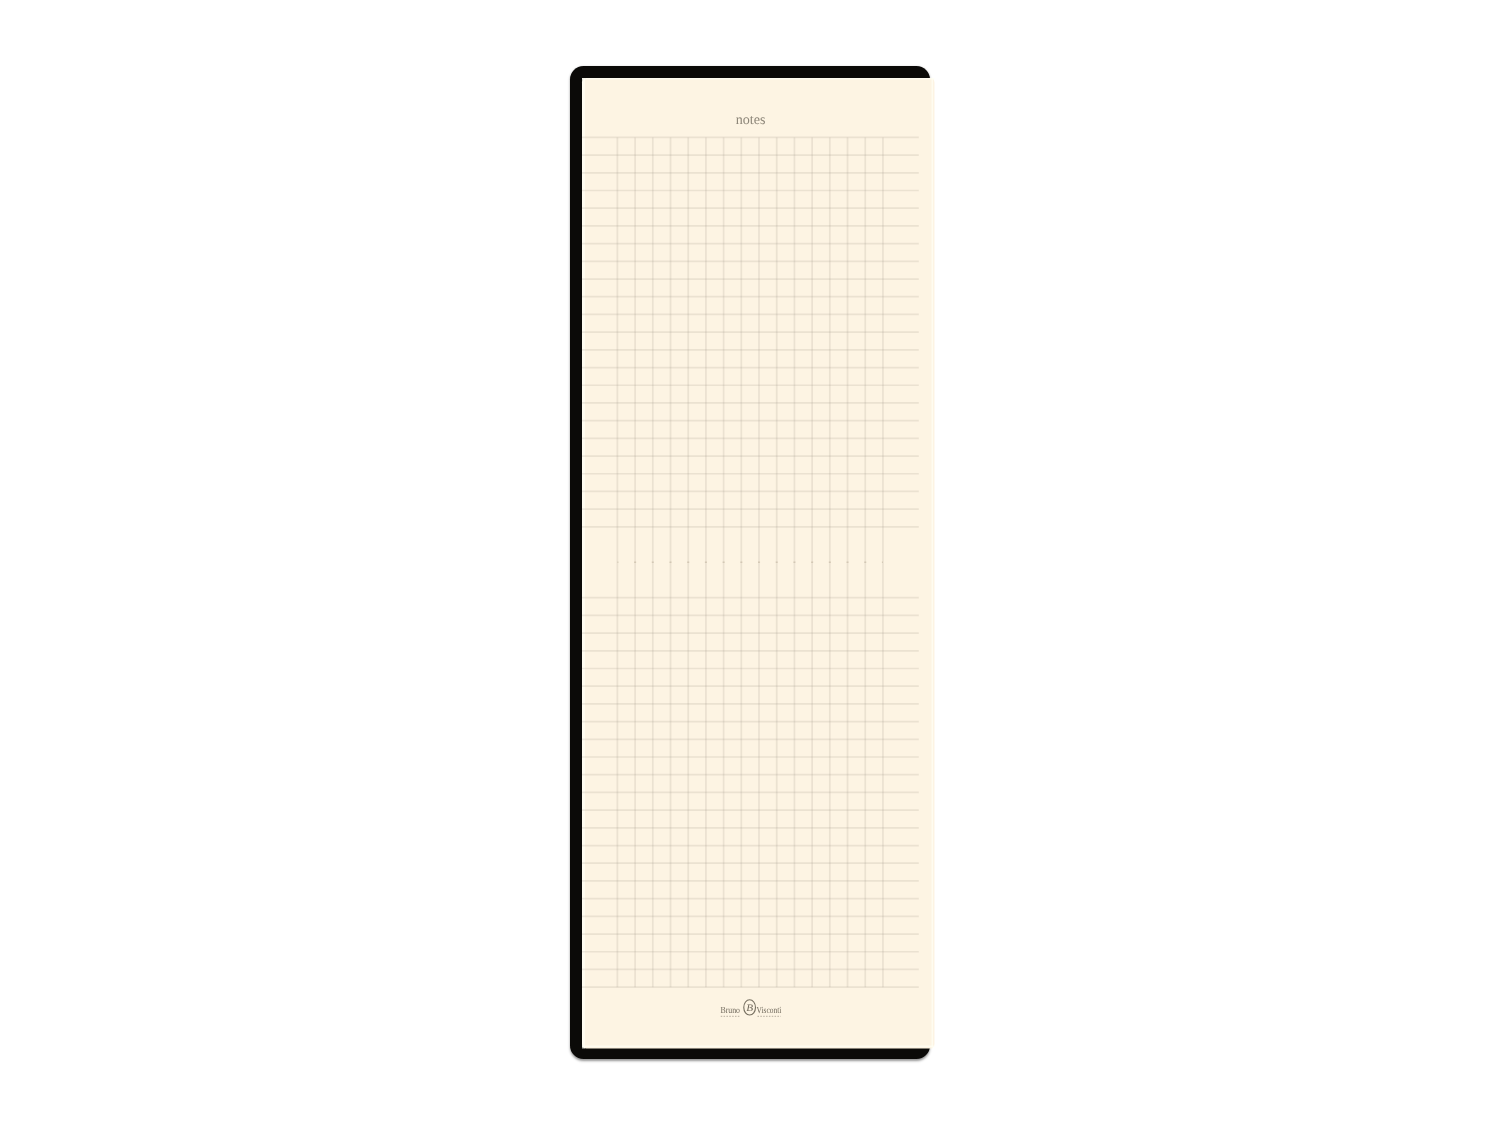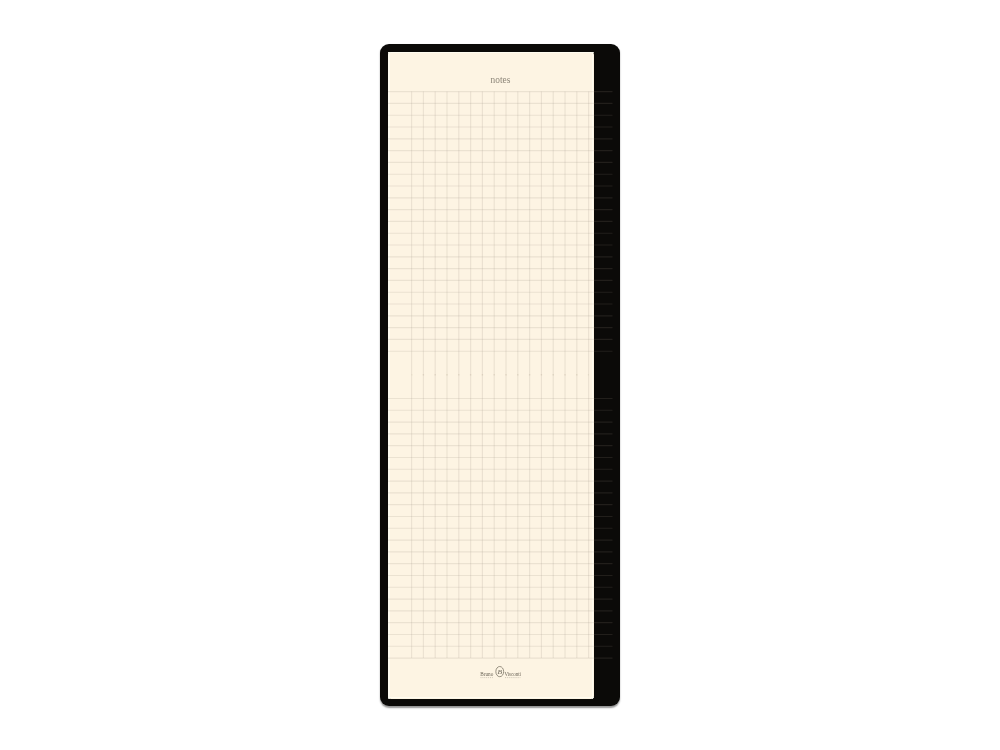--- a/index.html
+++ b/index.html
@@ -3,21 +3,21 @@
 <meta charset="utf-8">
 <style>
   html,body{margin:0;padding:0;width:1000px;height:750px;background:#ffffff;overflow:hidden;}
   body{font-family:"Liberation Serif", serif;}
   #frame{
     position:absolute; left:380px; top:44px; width:240px; height:662px;
     background:#0b0a08; border-radius:9px;
     box-shadow:0 1.2px 1.6px rgba(0,0,0,0.42);
   }
   #paper{
-    position:absolute; left:388px; top:52px; width:206px; height:646.5px;
+    position:absolute; left:388px; top:52px; width:235px; height:646.5px;
     background:#fdf4e3; border-radius:3px;
   }
   #paper .hl{position:absolute;top:0;bottom:0;width:1.2px;background:rgba(255,255,244,0.75);}
   #paper .hlh{position:absolute;left:0;right:0;height:1.2px;background:rgba(255,255,244,0.75);}
   #gridsvg{position:absolute;left:0;top:0;filter:blur(0.4px);}
   #notes{
     position:absolute; left:0; top:14px; width:224.5px; height:24px;
   }
   #logo{
     position:absolute; left:0; top:611px; width:224.5px; height:22px;

